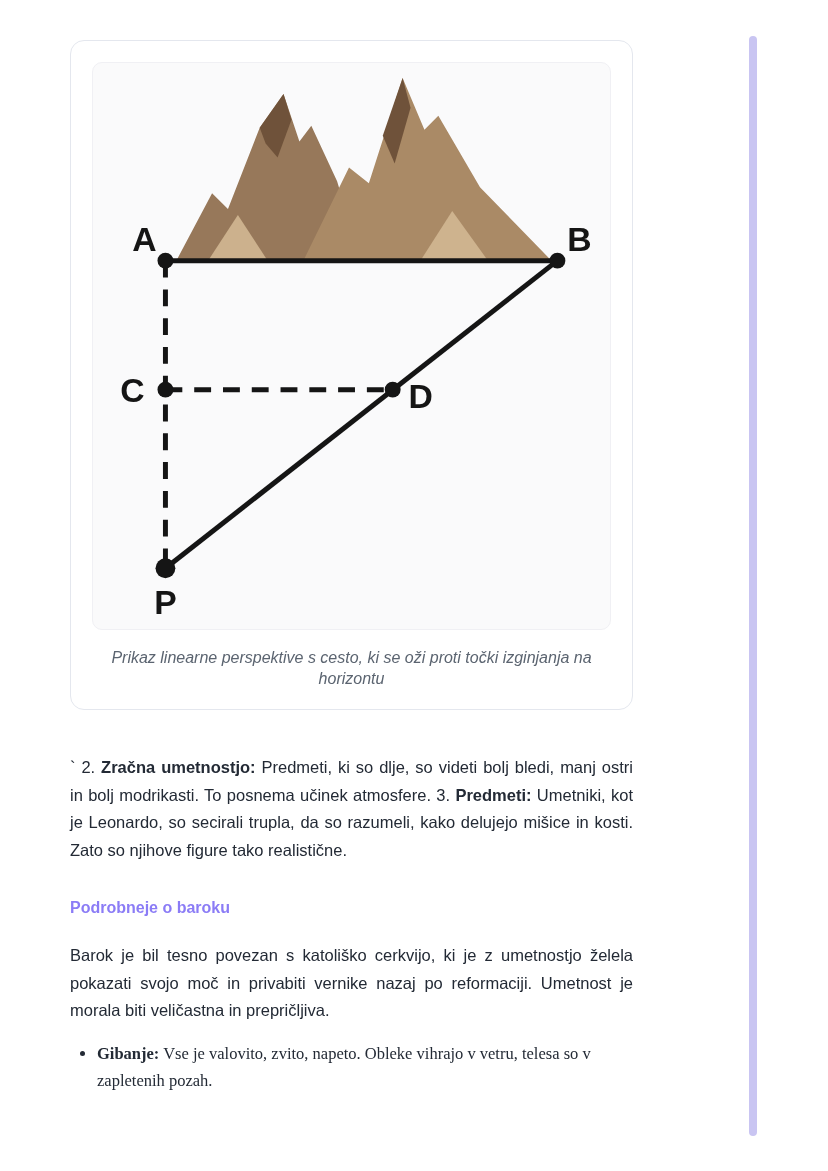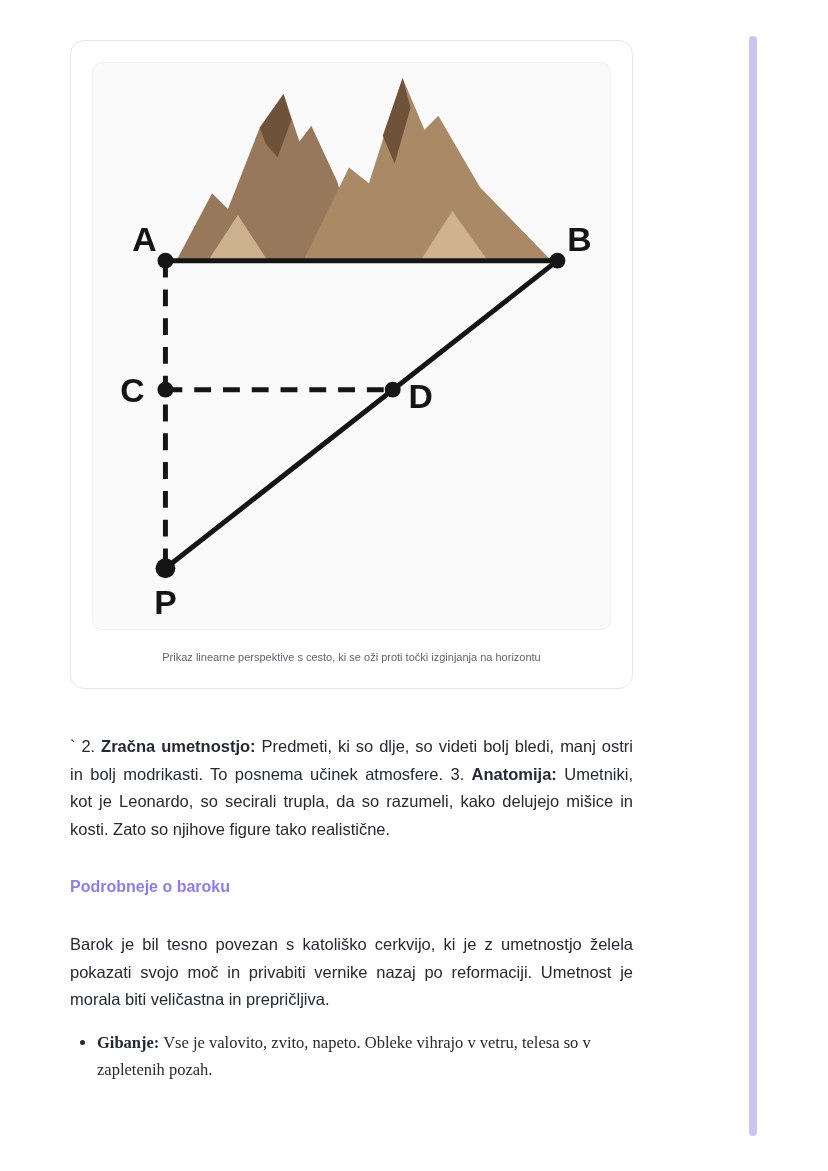--- a/index.html
+++ b/index.html
@@ -31,40 +31,41 @@
   svg text {
     font-family: "Liberation Sans", sans-serif;
     font-weight: 700;
     font-size: 34px;
     fill: #151515;
   }
   .figure-caption {
     margin: 17px auto 2px;
     max-width: 500px;
     text-align: center;
-    font-size: 11px;
+    font-style: italic;
+    font-size: 16px;
     line-height: 21px;
     color: #5b6470;
   }
 
   .para {
     font-size: 16.5px;
     line-height: 27.5px;
     text-align: justify;
     margin: 0;
   }
   .p1 { margin-top: 44px; }
   h2.section-heading {
     color: #8b7cf6;
     font-size: 16px;
     line-height: 28px;
     font-weight: 700;
     margin: 30px 0 0;
   }
-  .p2 { margin-top: 30px; }
+  .p2 { margin-top: 20px; }
   ul.bullets { margin: 15px 0 0; padding-left: 27px; }
   ul.bullets li { font-size: 16.5px; line-height: 27.5px; font-family: Liberation Serif, serif; }
   strong { font-weight: 700; }
 
   .copyright {
     position: absolute;
     right: 51px;
     top: 1161px;
     font-size: 12px;
     color: #a5abb5;
@@ -114,21 +115,21 @@
         <text x="64" y="188" text-anchor="end">A</text>
         <text x="478" y="188" text-anchor="start">B</text>
         <text x="52" y="340" text-anchor="end">C</text>
         <text x="318" y="346" text-anchor="start">D</text>
         <text x="73" y="554" text-anchor="middle">P</text>
       </svg>
     </div>
     <div class="figure-caption">Prikaz linearne perspektive s cesto, ki se oži proti točki izginjanja na horizontu</div>
   </div>
 
-  <p class="para p1"><span>` 2. </span><strong>Zračna umetnostjo:</strong><span> Predmeti, ki so dlje, so videti bolj bledi, manj ostri in bolj modrikasti. To posnema učinek atmosfere. 3. </span><strong>Anatomija:</strong><span> Umetniki, kot je Leonardo, so secirali trupla, da so razumeli, kako delujejo mišice in kosti. Zato so njihove figure tako realistične.</span></p>
+  <p class="para p1"><span>` 2. </span><strong>Zračna umetnostjo:</strong><span> Predmeti, ki so dlje, so videti bolj bledi, manj ostri in bolj modrikasti. To posnema učinek atmosfere. 3. </span><strong>Predmeti:</strong><span> Umetniki, kot je Leonardo, so secirali trupla, da so razumeli, kako delujejo mišice in kosti. Zato so njihove figure tako realistične.</span></p>
 
   <h2 class="section-heading">Podrobneje o baroku</h2>
 
   <p class="para p2">Barok je bil tesno povezan s katoliško cerkvijo, ki je z umetnostjo želela pokazati svojo moč in privabiti vernike nazaj po reformaciji. Umetnost je morala biti veličastna in prepričljiva.</p>
 
   <ul class="bullets">
     <li><strong>Gibanje:</strong><span> Vse je valovito, zvito, napeto. Obleke vihrajo v vetru, telesa so v zapletenih pozah.</span></li>
   </ul>
 
 </div>

